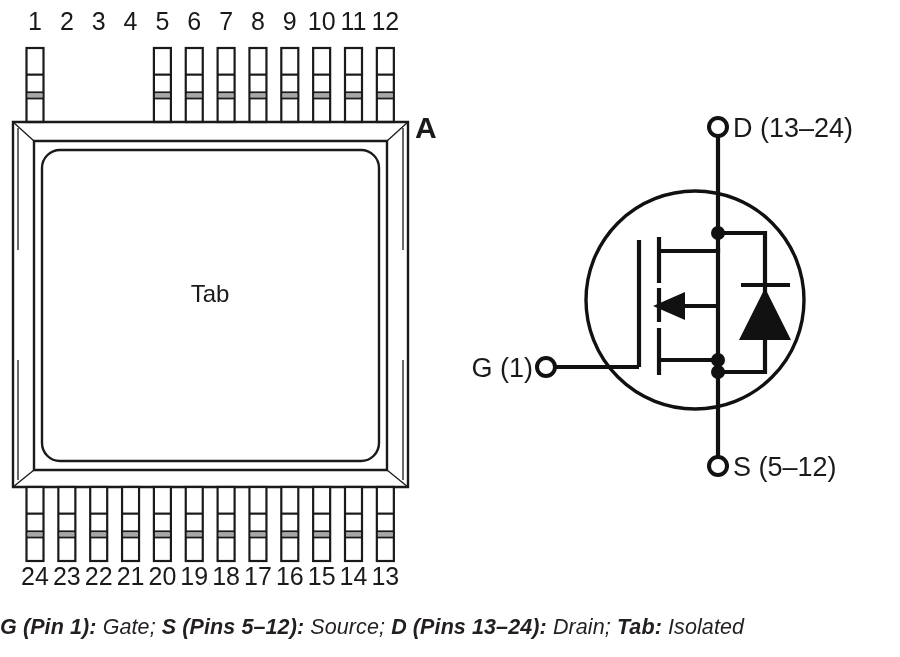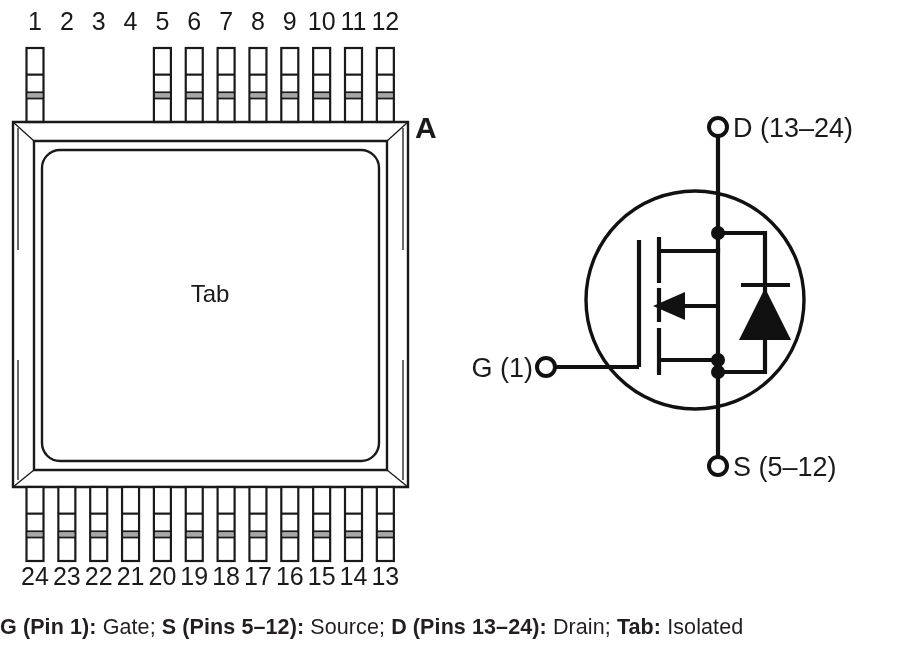--- a/index.html
+++ b/index.html
@@ -95,20 +95,21 @@
   #caption {
     position: absolute;
     left: 0;
     top: 612px;
     width: 712px;
     font-size: 21.5px;
     line-height: 30px;
     color: #231f20;
     white-space: nowrap;
     letter-spacing: 0.1px;
+    font-style: italic;
   }
   #caption b {
     font-weight: bold;
   }
   .cap-seg {
     display: inline;
   }
 </style>
 </head>
 <body>

